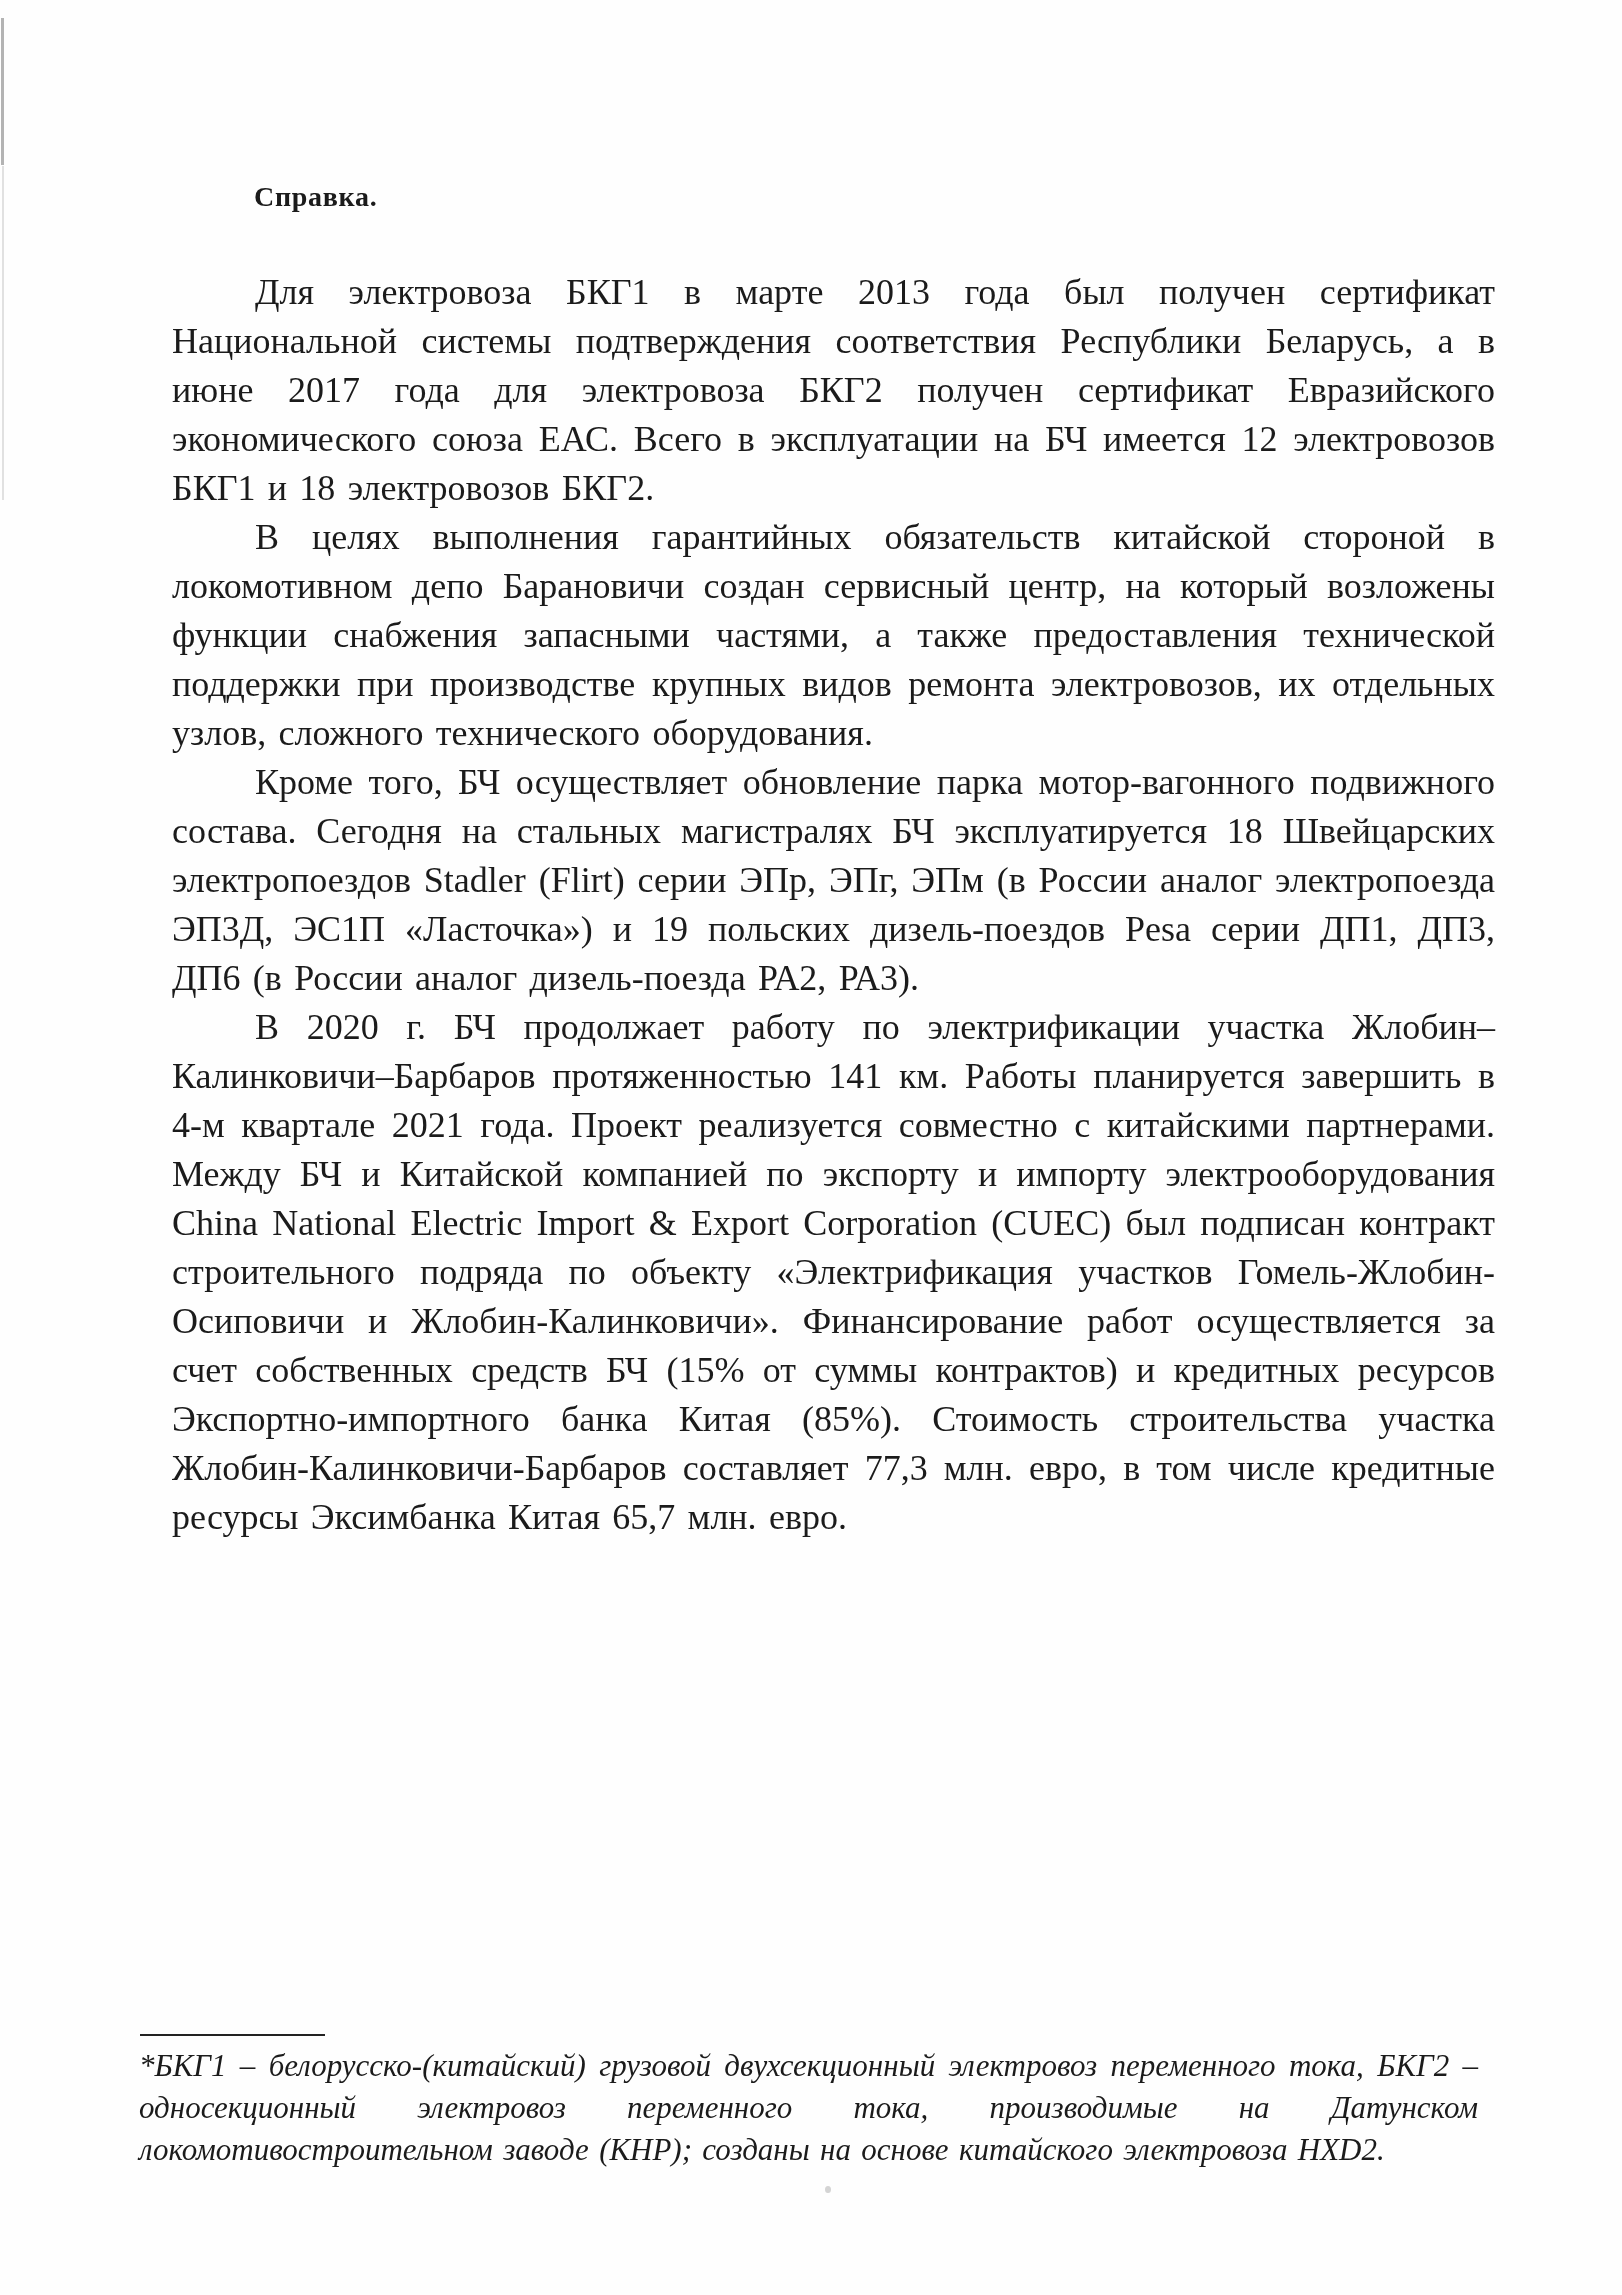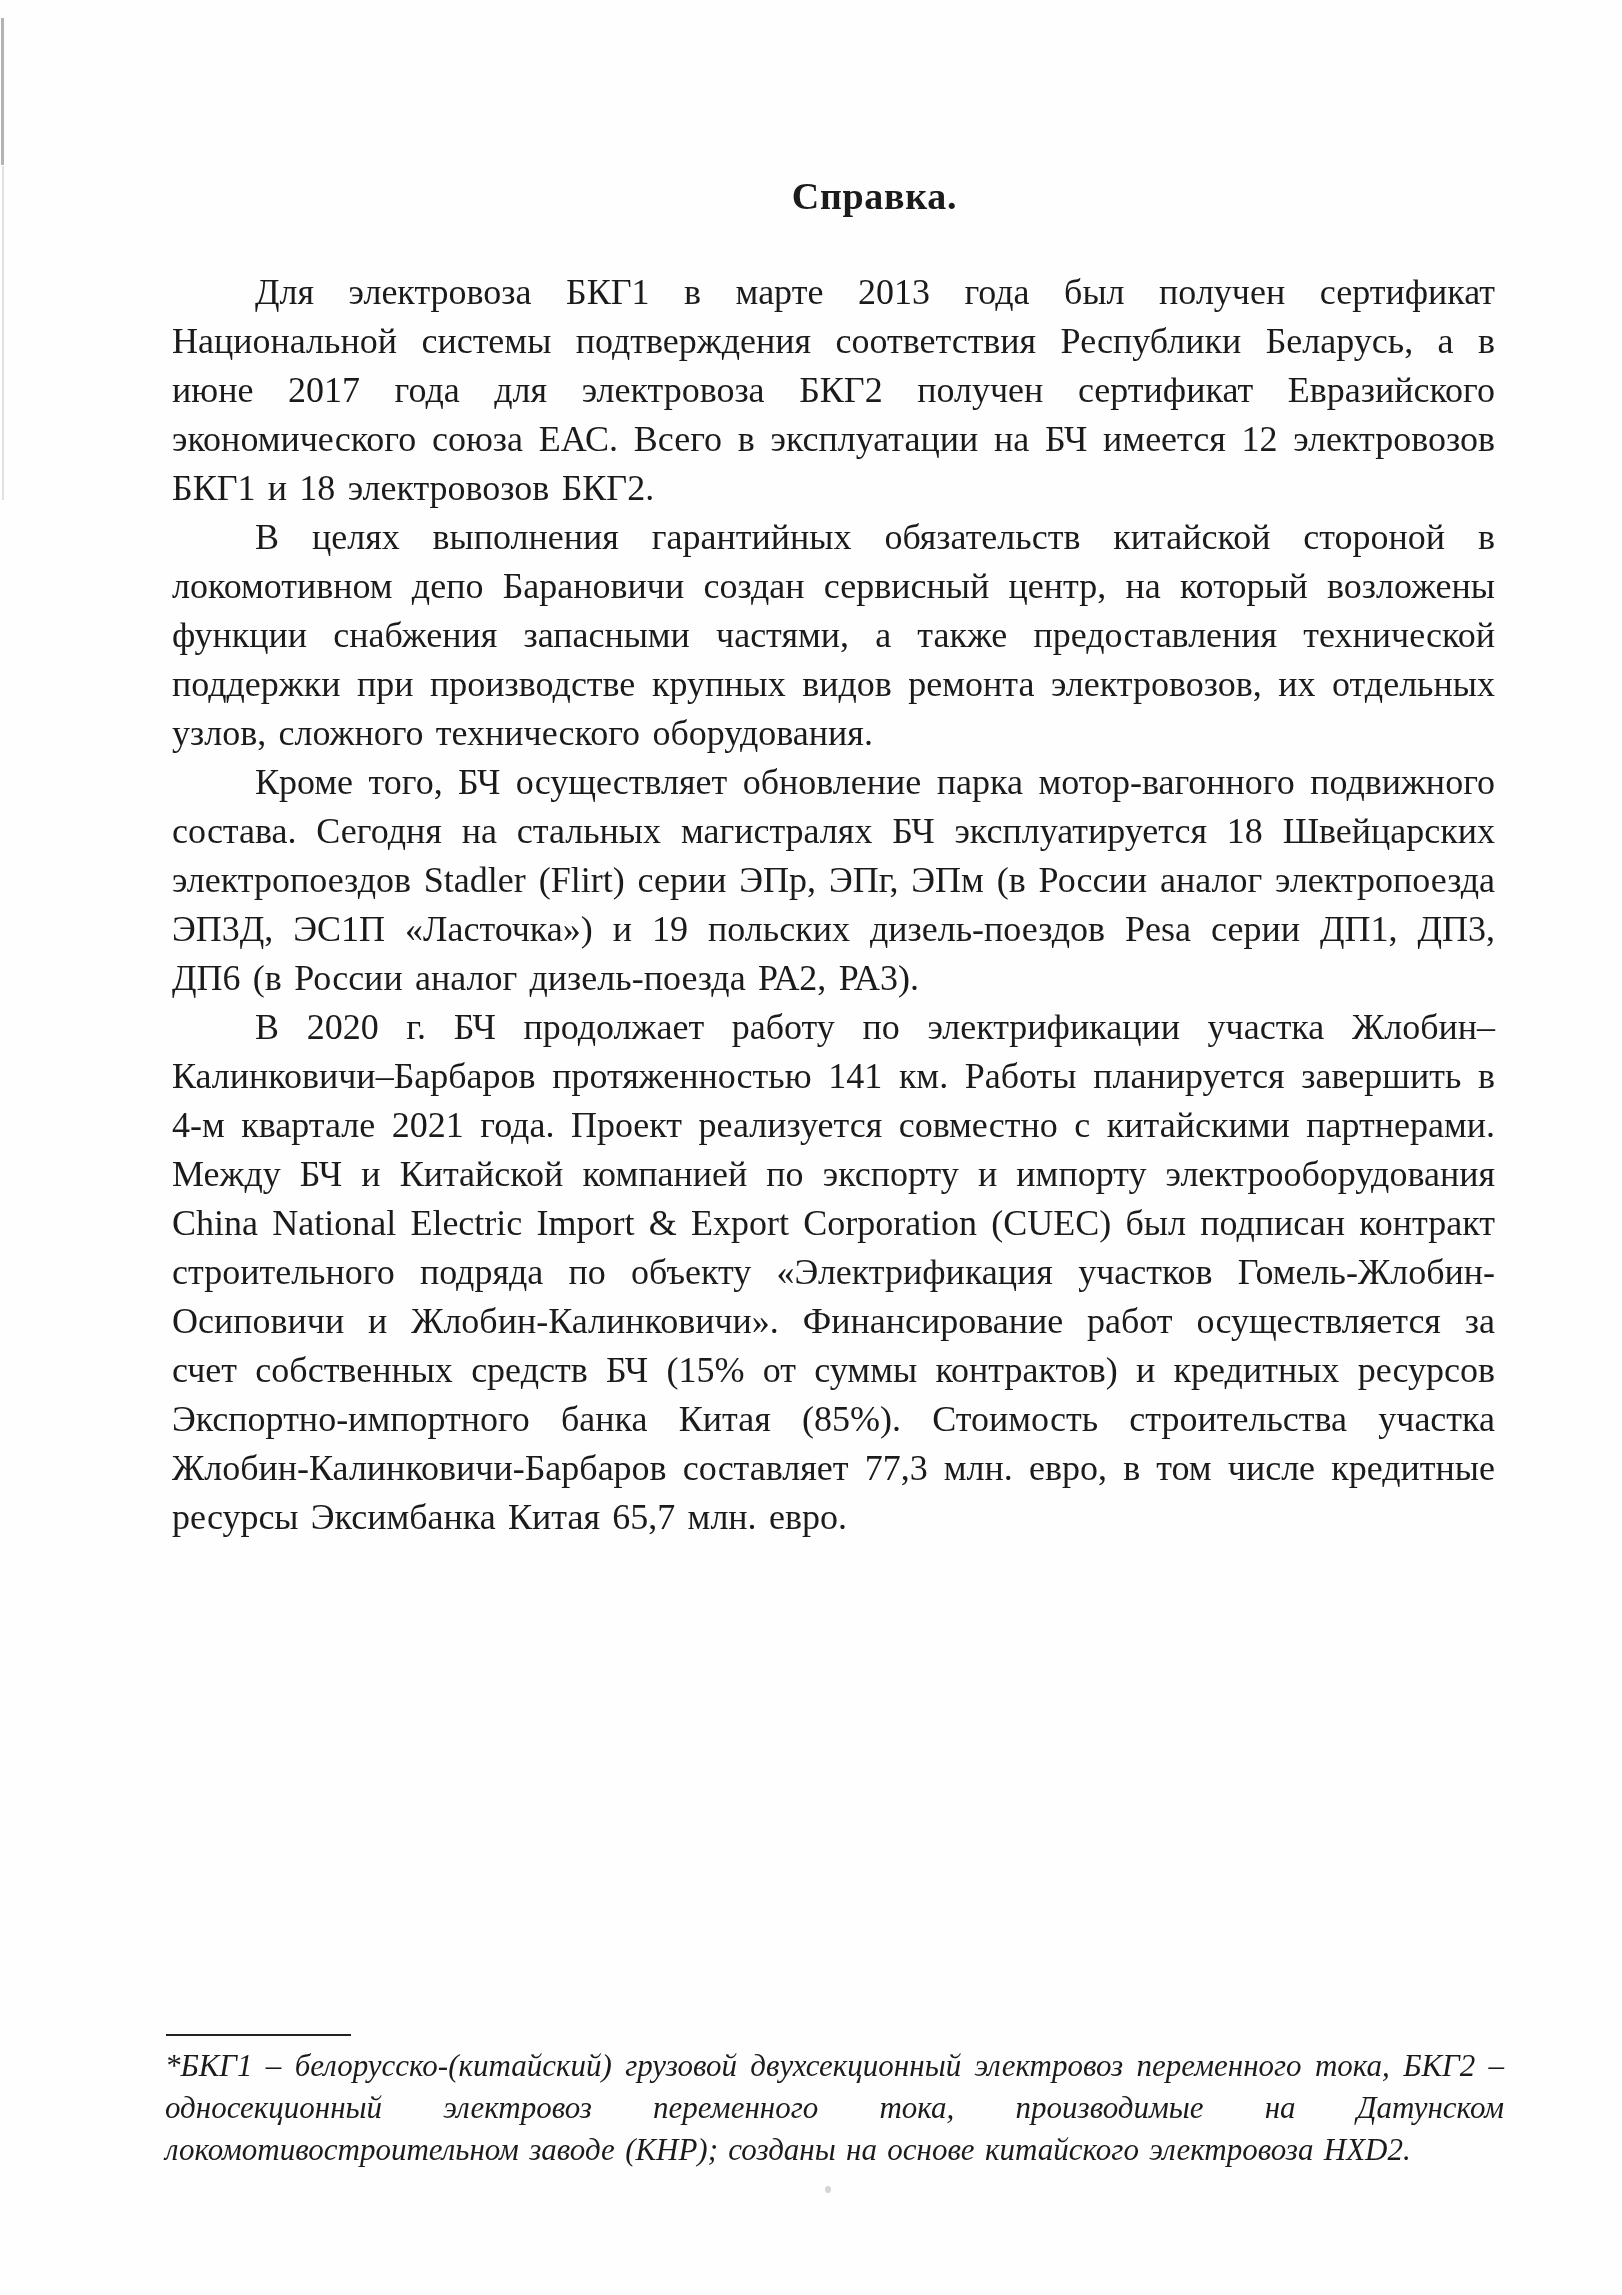--- a/index.html
+++ b/index.html
@@ -16,41 +16,40 @@
     font-family: "Liberation Serif", serif;
     color: #1b1b1b;
   }
   .content {
     position: absolute;
     left: 172px;
     top: 171px;
     width: 1323px;
   }
   .doc-title {
-    font-size: 38px;
+    font-size: 28px;
     line-height: 51px;
     font-weight: 700;
-    text-align: center;
     text-indent: 82px; 
     margin: 0 0 46px 0;
     letter-spacing: 0.7px;
   }
   .body-text p {
     margin: 0;
     font-size: 36px;
     line-height: 49px;
     text-align: justify;
     text-indent: 83px;
     word-spacing: 3.3px;
   }
   .body-text p.spaced {
   }
   .footnote {
     position: absolute;
-    left: 165px;
+    left: 139px;
     top: 2034px;
     width: 1339px;
   }
   .footnote-rule {
     width: 185px;
     height: 0;
     border-top: 2.6px solid #222222;
     margin: 0 0 9.2px 1.3px;
   }
   .footnote-text {

